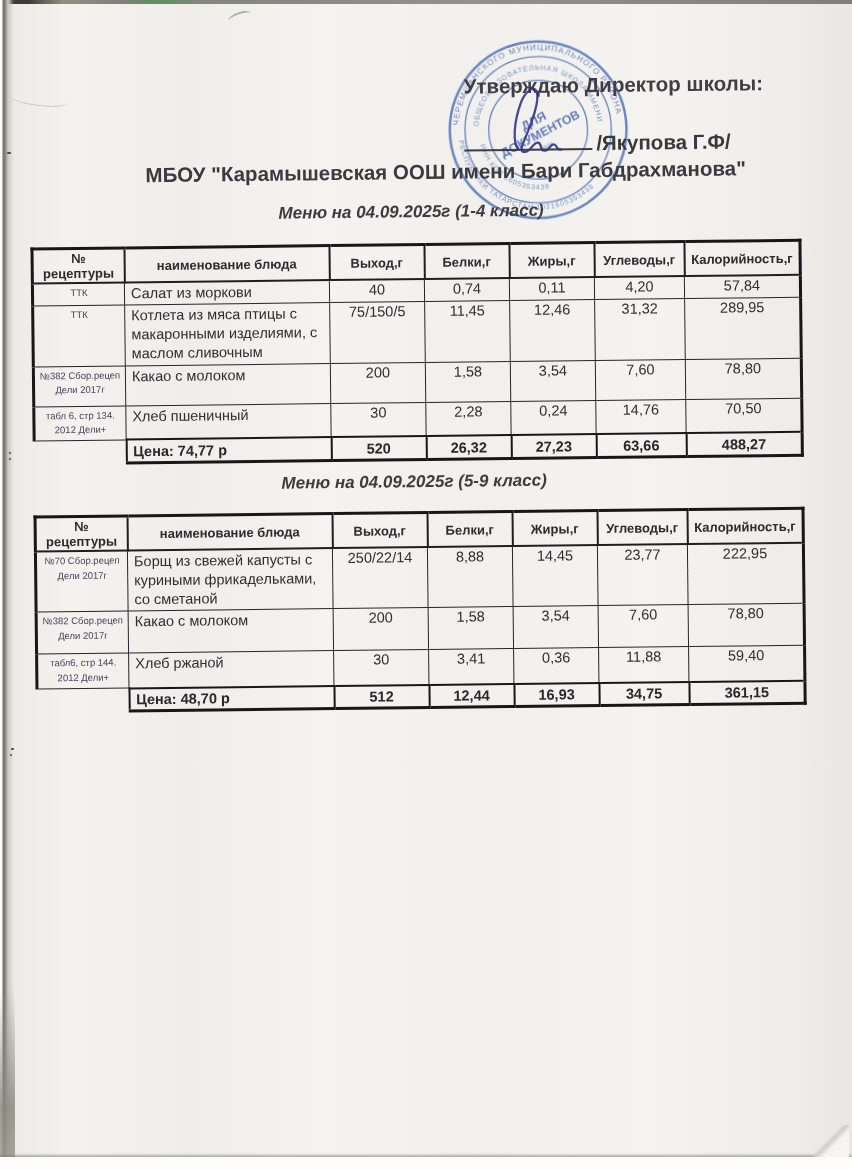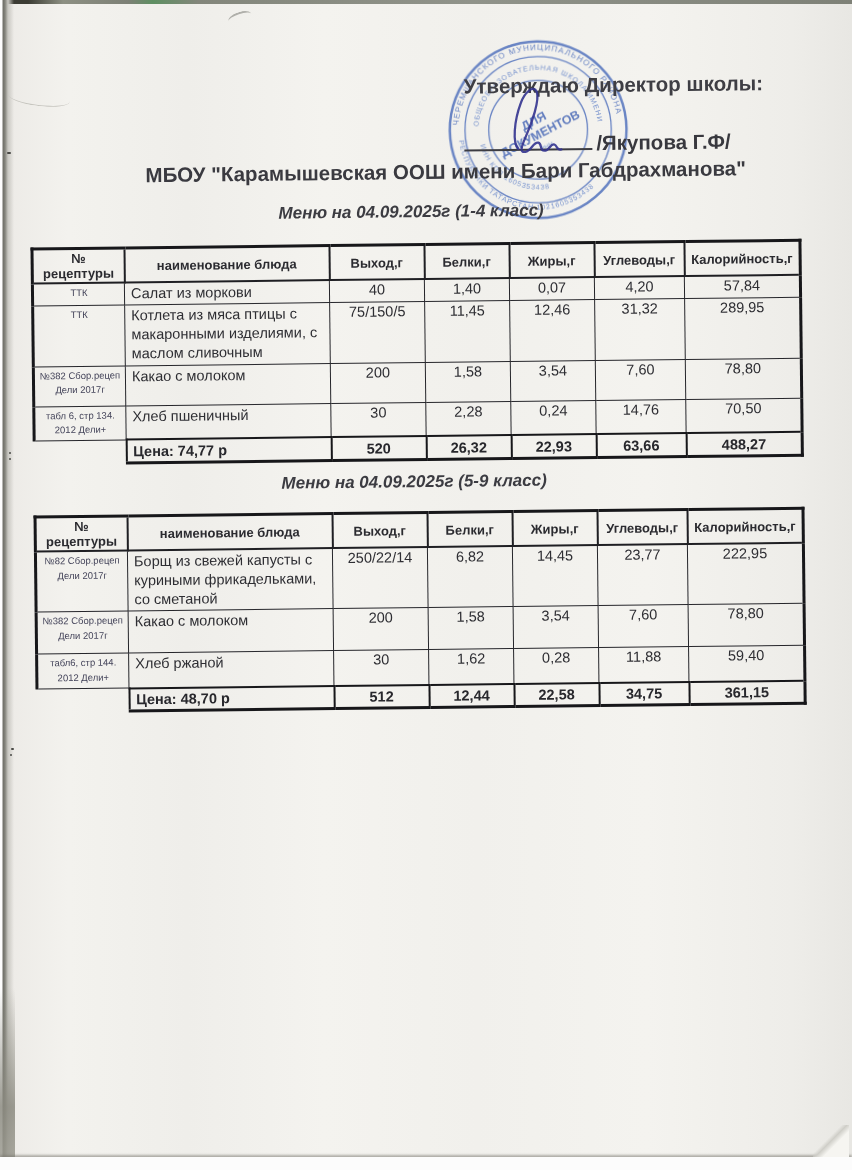--- a/index.html
+++ b/index.html
@@ -150,22 +150,22 @@
               <th>Жиры,г</th>
               <th>Углеводы,г</th>
               <th>Калорийность,г</th>
             </tr>
           </thead>
         <tbody>
             <tr>
               <td class="recipe-cell">ТТК</td>
               <td class="dish-cell">Салат из моркови</td>
               <td class="num-cell">40</td>
-              <td class="num-cell">1,40</td>
-              <td class="num-cell">0,07</td>
+              <td class="num-cell">0,74</td>
+              <td class="num-cell">0,11</td>
               <td class="num-cell">4,20</td>
               <td class="num-cell">57,84</td>
             </tr>
             <tr>
               <td class="recipe-cell">ТТК</td>
               <td class="dish-cell">Котлета из мяса птицы с макаронными изделиями, с маслом сливочным</td>
               <td class="num-cell">75/150/5</td>
               <td class="num-cell">11,45</td>
               <td class="num-cell">12,46</td>
               <td class="num-cell">31,32</td>
@@ -189,21 +189,21 @@
               <td class="num-cell">14,76</td>
               <td class="num-cell">70,50</td>
             </tr>
           </tbody>
         <tfoot>
             <tr>
               <td class="ghost"></td>
               <td class="total-label">Цена: 74,77 р</td>
               <td class="total-num">520</td>
               <td class="total-num">26,32</td>
-              <td class="total-num">22,93</td>
+              <td class="total-num">27,23</td>
               <td class="total-num">63,66</td>
               <td class="total-num">488,27</td>
             </tr>
           </tfoot>
       </table>
     </div>
 
     <div>
       <div class="menu-title" id="title-1">Меню на 04.09.2025г  (5-9 класс)</div>
       <table class="menu-table" id="menu-1">
@@ -222,54 +222,54 @@
               <th>наименование блюда</th>
               <th>Выход,г</th>
               <th>Белки,г</th>
               <th>Жиры,г</th>
               <th>Углеводы,г</th>
               <th>Калорийность,г</th>
             </tr>
           </thead>
         <tbody>
             <tr>
-              <td class="recipe-cell">№82  Сбор.рецеп Дели 2017г</td>
+              <td class="recipe-cell">№70  Сбор.рецеп Дели 2017г</td>
               <td class="dish-cell">Борщ из свежей капусты с куриными  фрикадельками, со сметаной</td>
               <td class="num-cell">250/22/14</td>
-              <td class="num-cell">6,82</td>
+              <td class="num-cell">8,88</td>
               <td class="num-cell">14,45</td>
               <td class="num-cell">23,77</td>
               <td class="num-cell">222,95</td>
             </tr>
             <tr>
               <td class="recipe-cell">№382  Сбор.рецеп Дели 2017г</td>
               <td class="dish-cell">Какао с молоком</td>
               <td class="num-cell">200</td>
               <td class="num-cell">1,58</td>
               <td class="num-cell">3,54</td>
               <td class="num-cell">7,60</td>
               <td class="num-cell">78,80</td>
             </tr>
             <tr>
               <td class="recipe-cell">табл6, стр 144. 2012 Дели+</td>
               <td class="dish-cell">Хлеб ржаной</td>
               <td class="num-cell">30</td>
-              <td class="num-cell">1,62</td>
-              <td class="num-cell">0,28</td>
+              <td class="num-cell">3,41</td>
+              <td class="num-cell">0,36</td>
               <td class="num-cell">11,88</td>
               <td class="num-cell">59,40</td>
             </tr>
           </tbody>
         <tfoot>
             <tr>
               <td class="ghost"></td>
               <td class="total-label">Цена: 48,70 р</td>
               <td class="total-num">512</td>
               <td class="total-num">12,44</td>
-              <td class="total-num">22,58</td>
+              <td class="total-num">16,93</td>
               <td class="total-num">34,75</td>
               <td class="total-num">361,15</td>
             </tr>
           </tfoot>
       </table>
     </div>
 
   </div>
 </div>
 

